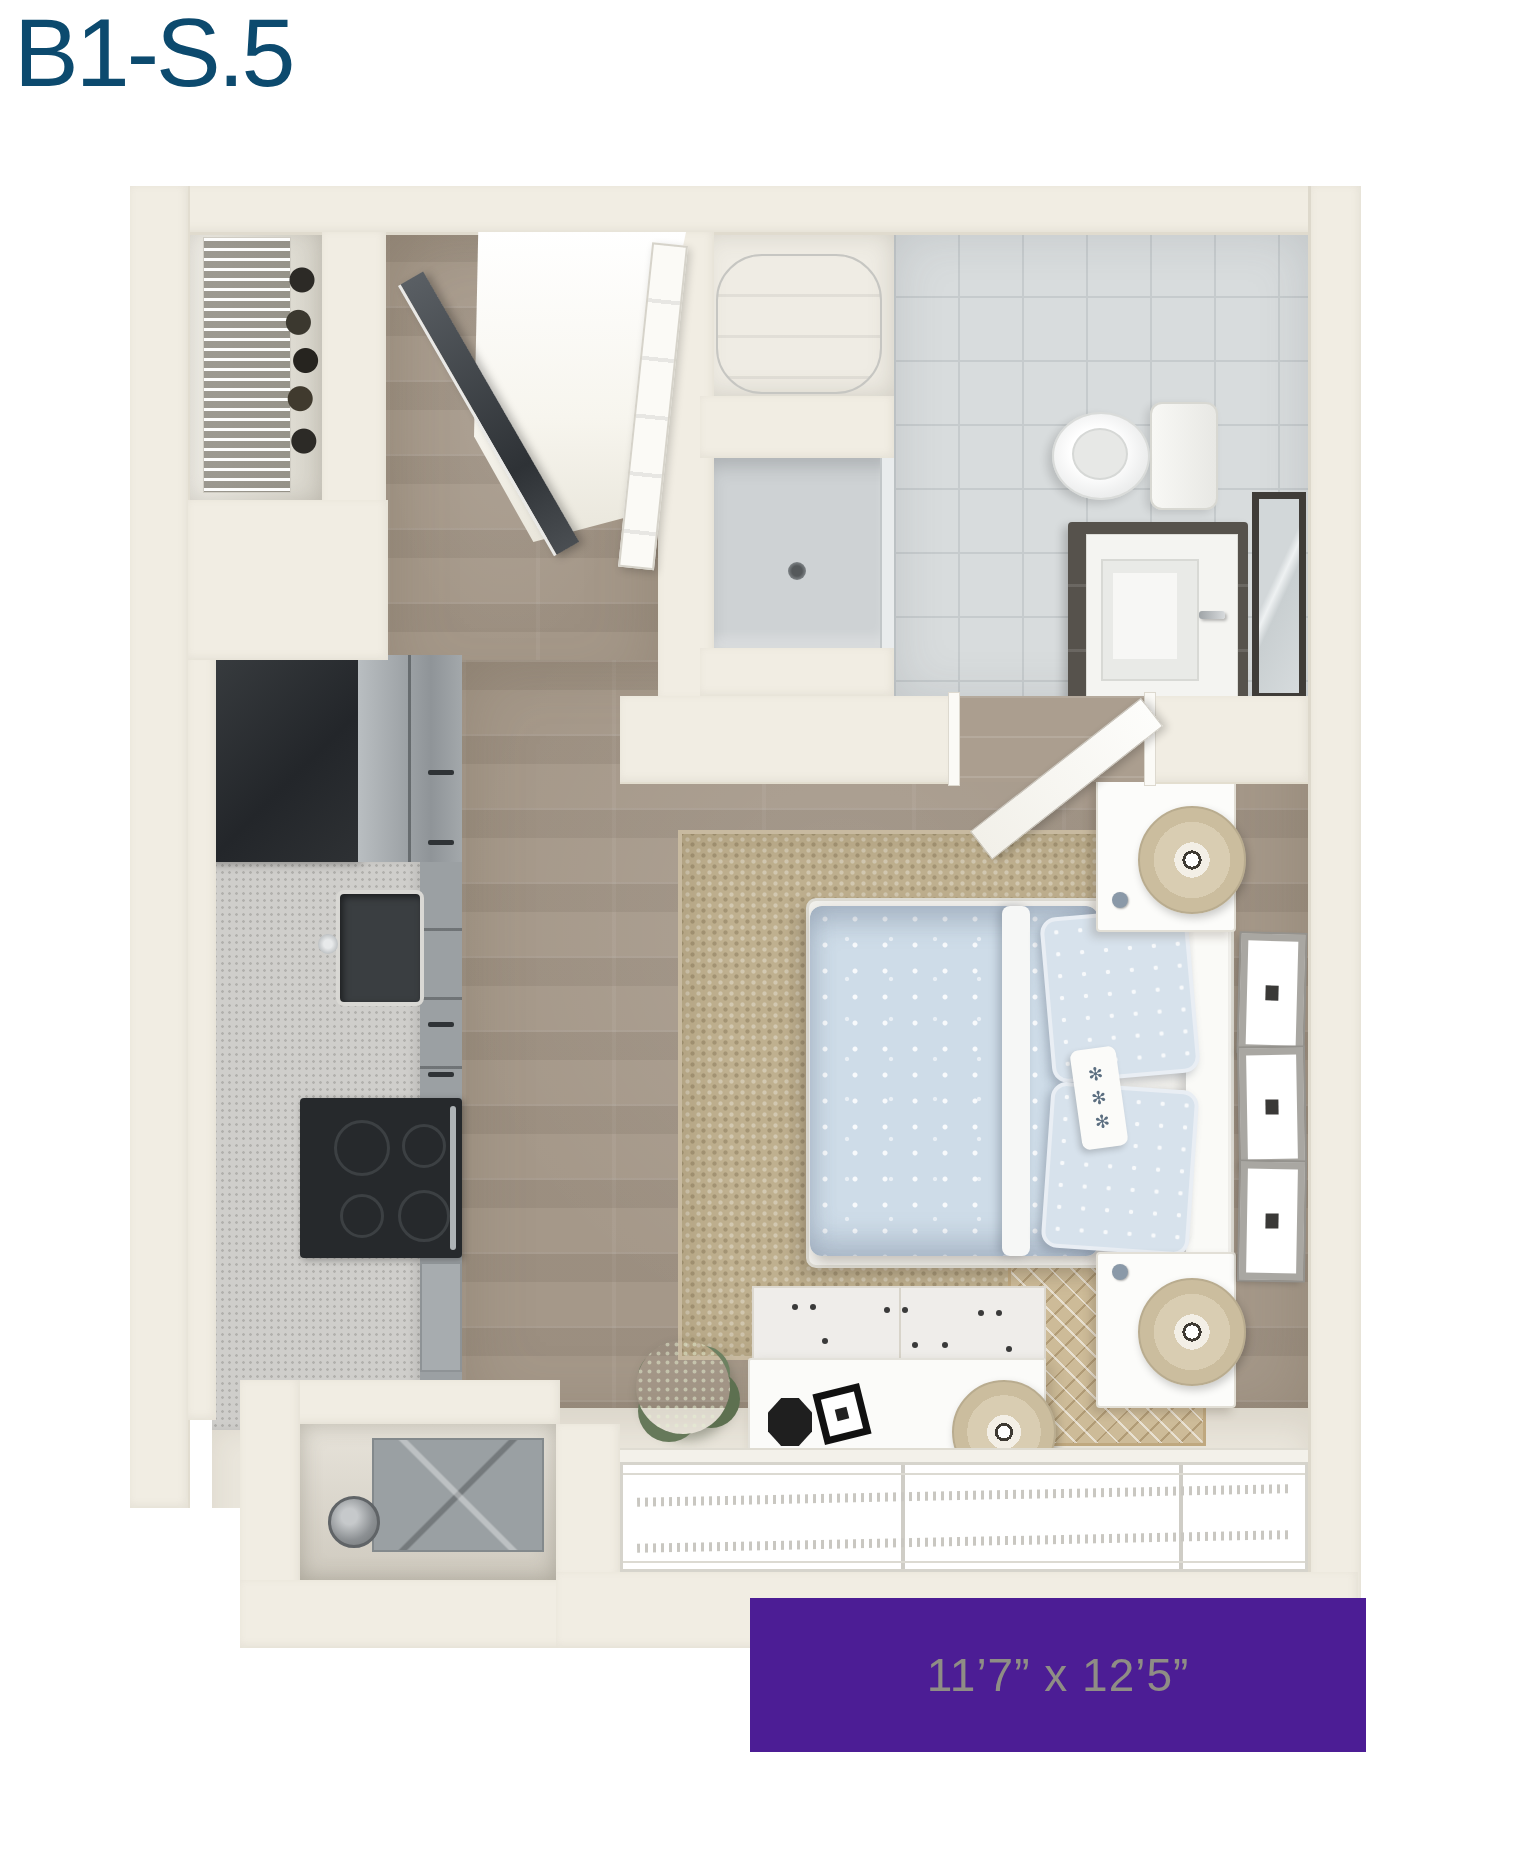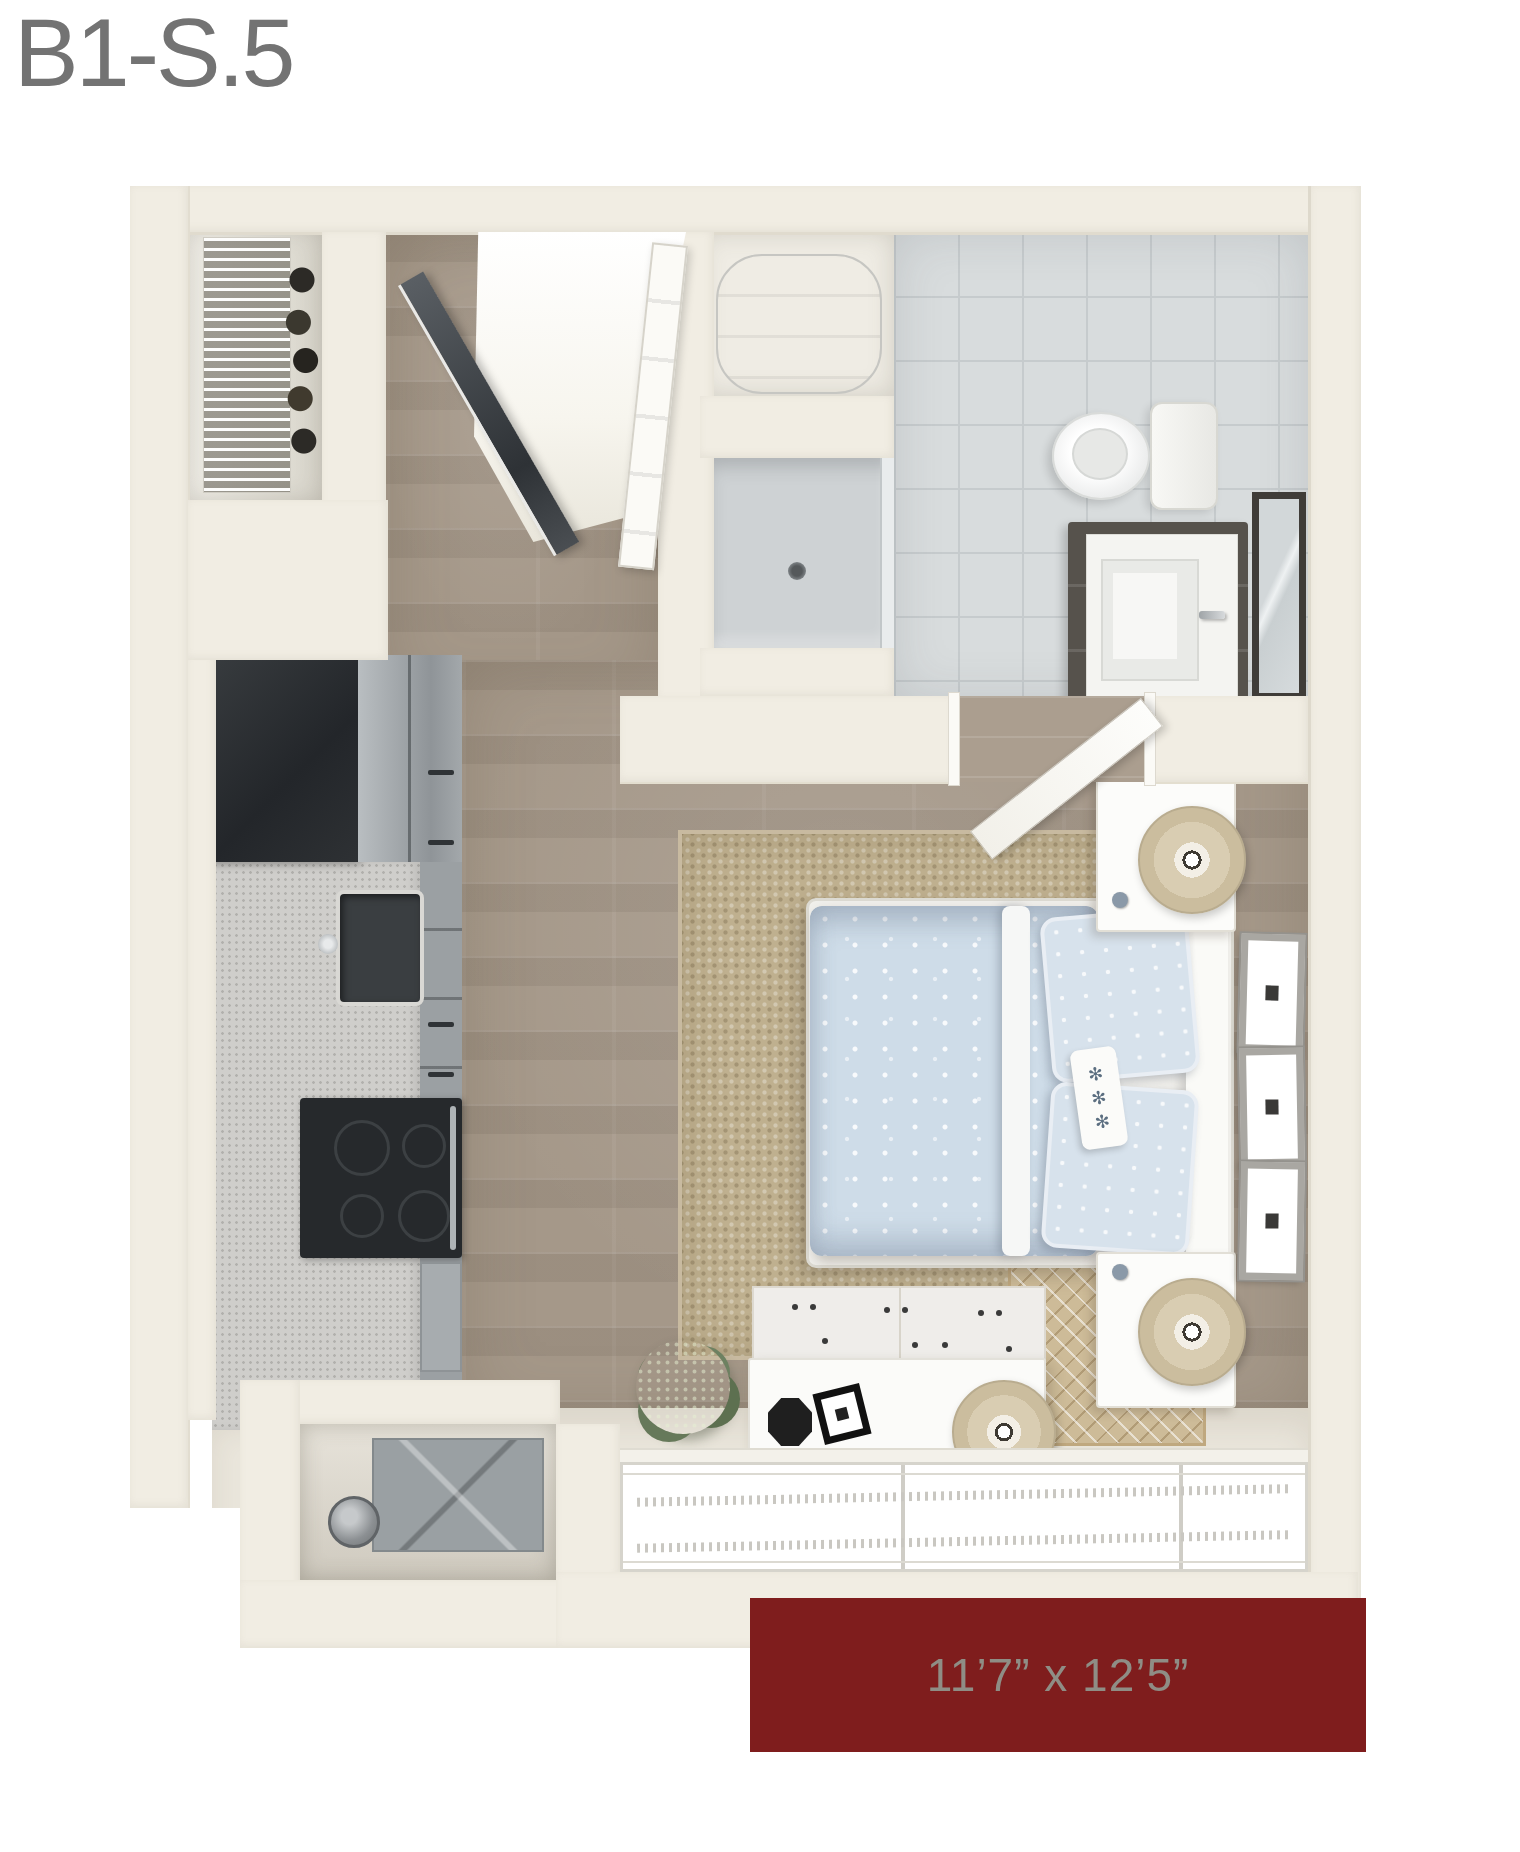--- a/index.html
+++ b/index.html
@@ -1,22 +1,22 @@
 <!DOCTYPE html>
 <html><head>
 <meta charset="utf-8">
 <style>
   html,body{margin:0;padding:0;background:#ffffff;}
   .canvas{position:relative;width:1520px;height:1852px;background:#ffffff;overflow:hidden;
           font-family:"Liberation Sans",sans-serif;}
   .abs{position:absolute;}
 
   
-  .plan-title{left:14px;top:2px;font-size:97px;font-weight:500;color:#737373;letter-spacing:-3px;line-height:1.05;}
-  .dim-strip{left:750px;top:1598px;width:616px;height:154px;background:#7f1d1d;
+  .plan-title{left:14px;top:2px;font-size:97px;font-weight:500;color:#0c4a6e;letter-spacing:-3px;line-height:1.05;}
+  .dim-strip{left:750px;top:1598px;width:616px;height:154px;background:#4c1d95;
              display:flex;align-items:center;justify-content:center;}
   .dim-text{font-size:46px;color:#8f8d85;letter-spacing:1px;}
 
   
   .wall{background:#f1ede3;box-shadow:inset -2px -2px 8px rgba(120,110,85,.10);}
   .w-top{left:130px;top:186px;width:1228px;height:46px;border-bottom:3px solid #e0dbce;}
   .w-left{left:130px;top:186px;width:58px;height:1322px;border-right:2px solid #e2ddd0;}
   .w-right{left:1308px;top:186px;width:50px;height:1462px;border-left:3px solid #ded9cc;}
   .w-closet-div{left:322px;top:232px;width:64px;height:290px;}
   .w-left-mass{left:188px;top:500px;width:200px;height:160px;}

